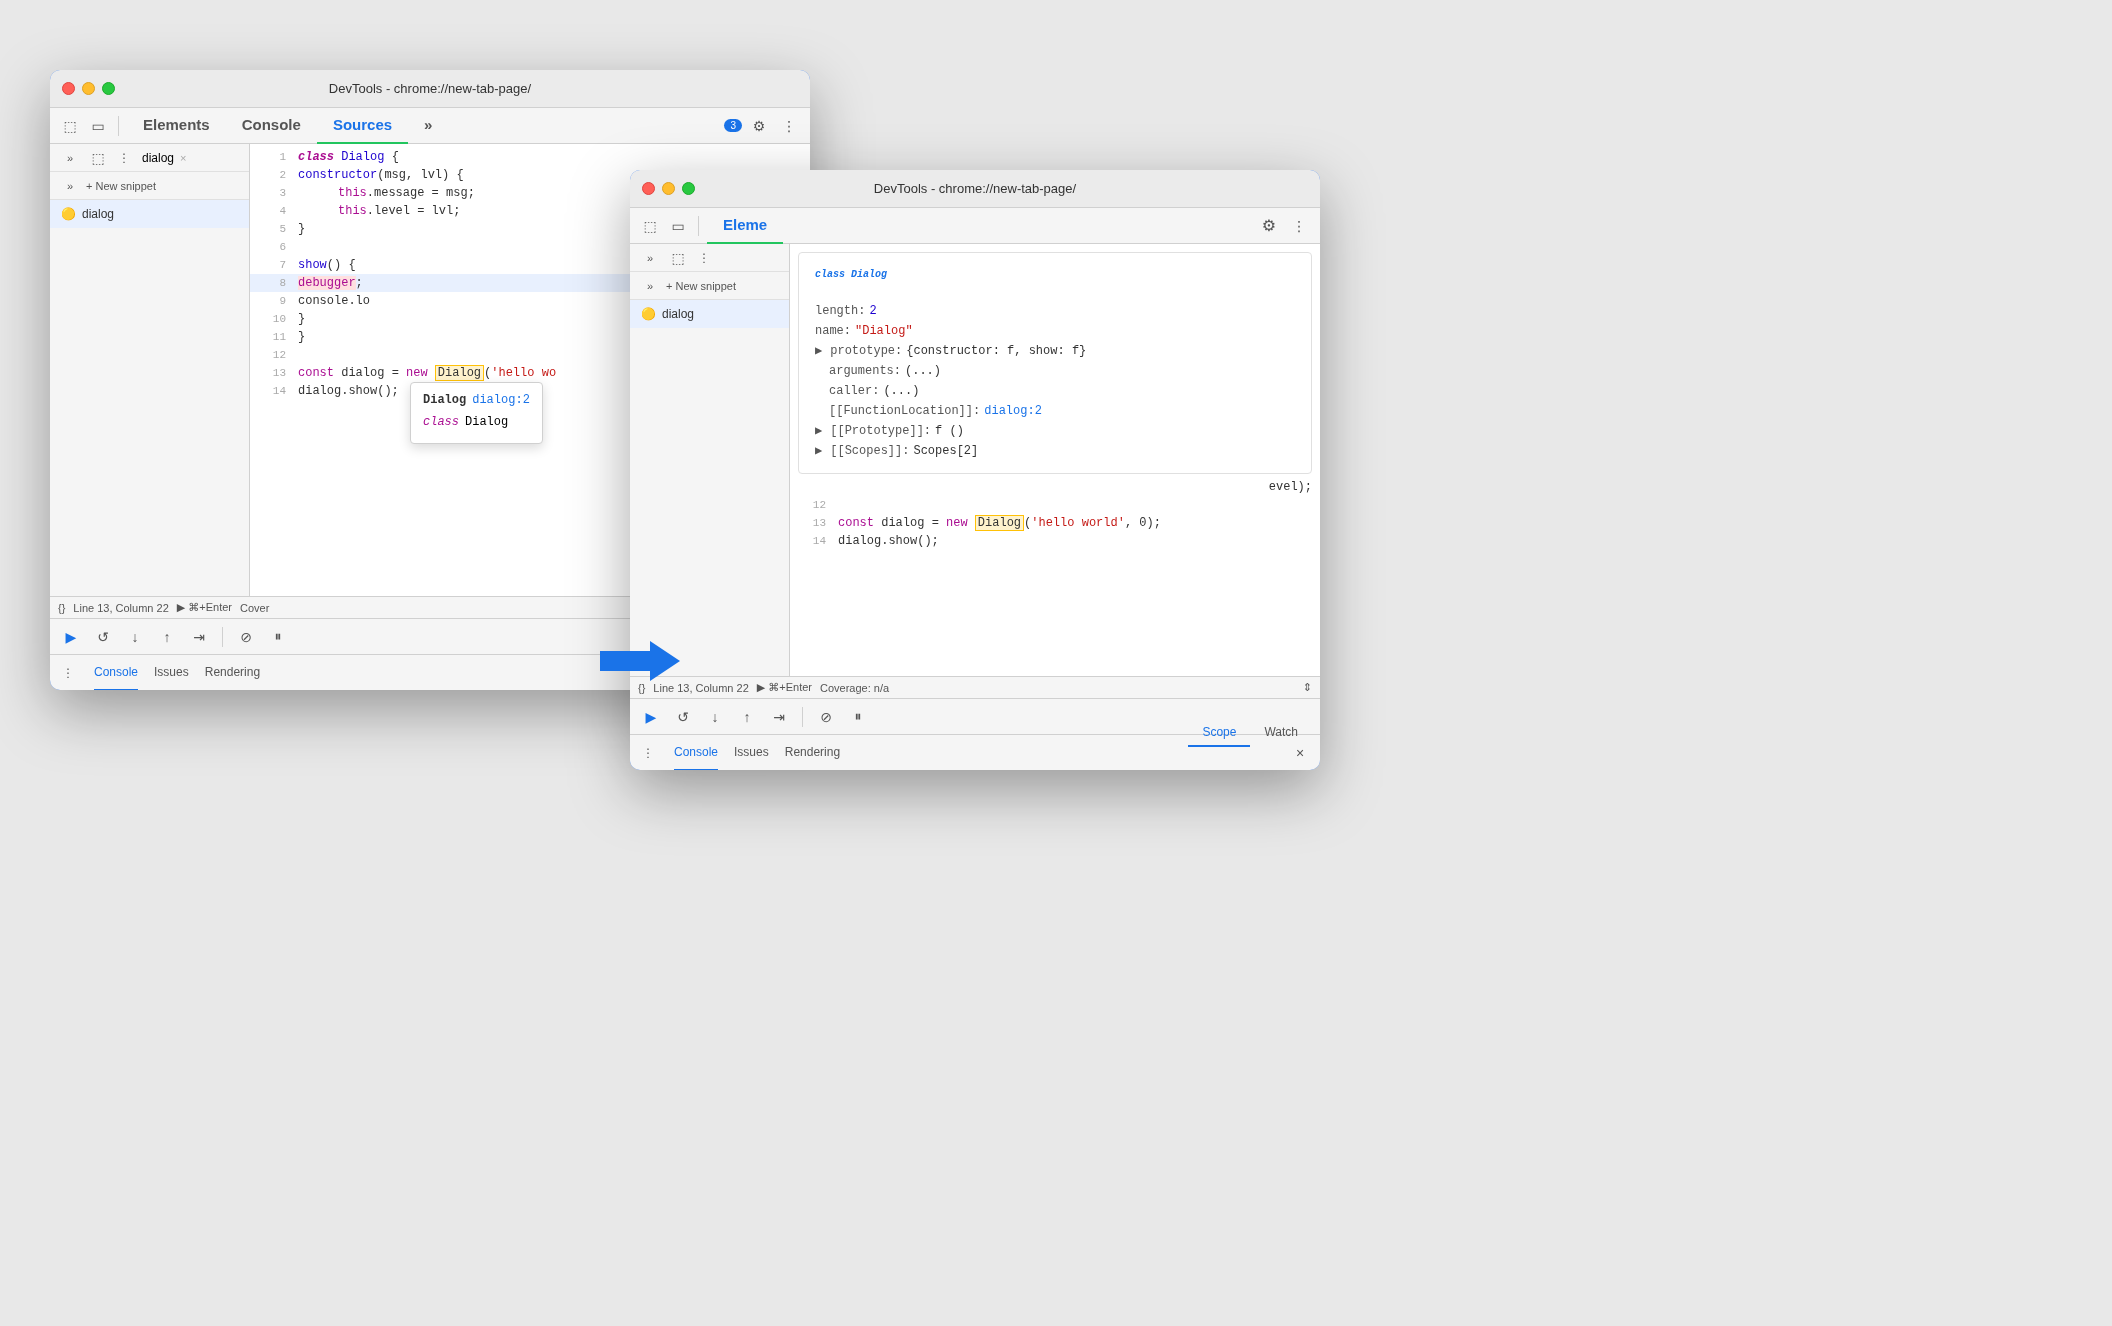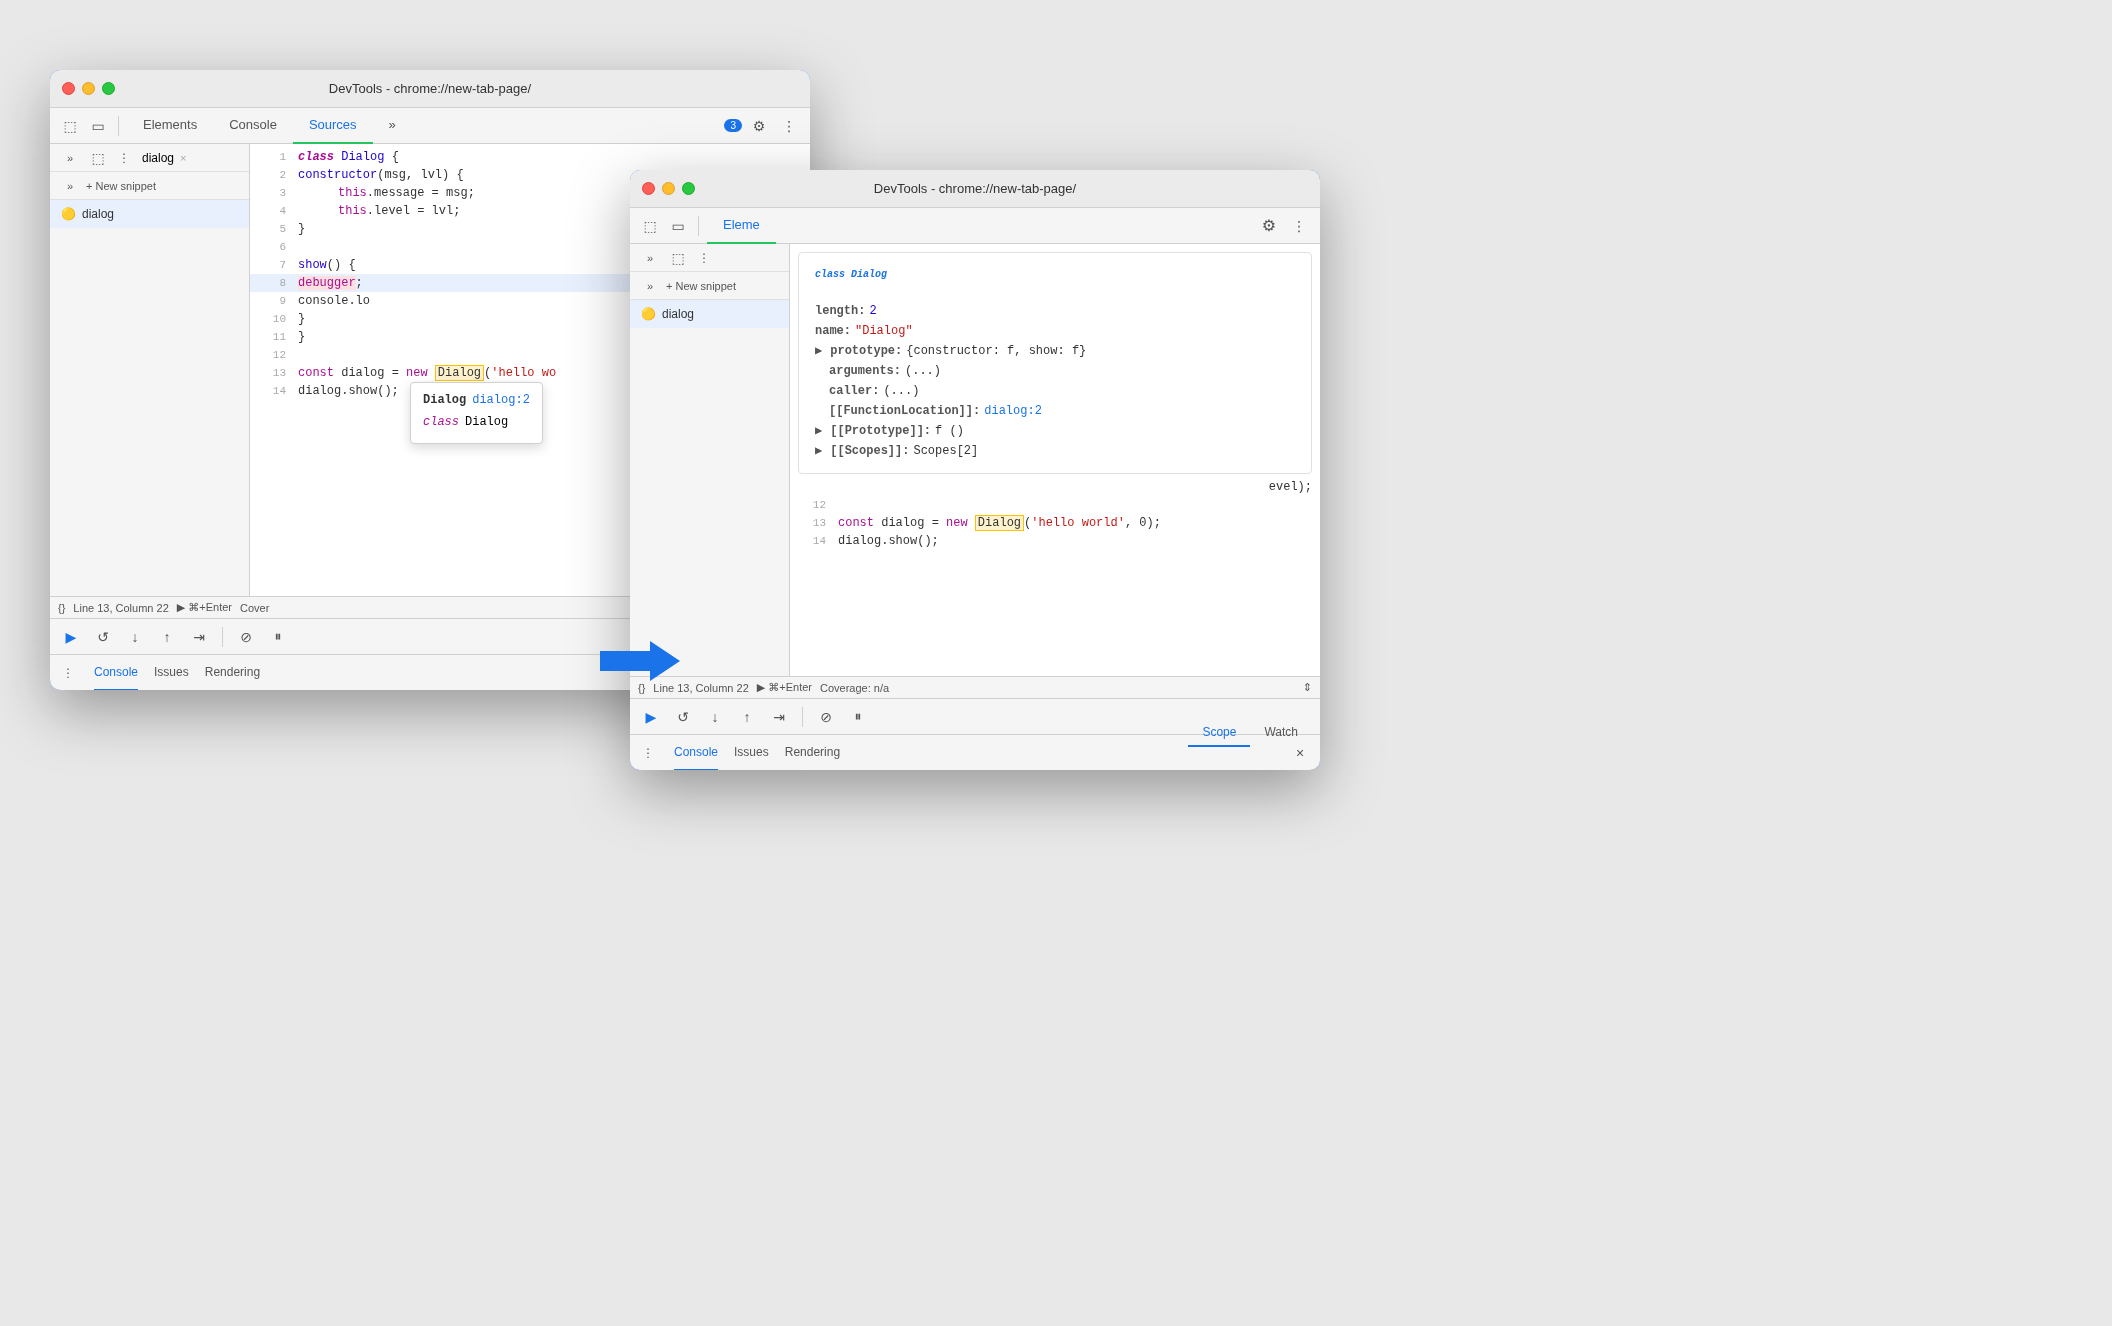--- a/index.html
+++ b/index.html
@@ -100,25 +100,26 @@
       display: flex;
       align-items: center;
       gap: 0;
     }
 
     .tab {
       padding: 0 16px;
       height: 36px;
       display: flex;
       align-items: center;
-      font-size: 13px;
+      font-size: 15px;
       color: #555;
       cursor: pointer;
       border-bottom: 2px solid transparent;
       white-space: nowrap;
+      font-weight: bold;
     }
 
     .tab.active {
       color: #1a73e8;
       border-bottom: 2px solid #22c55e;
     }
 
     .tab-badge {
       background: #1a73e8;
       color: white;
@@ -367,21 +368,21 @@
 
     .obj-class-name {
       font-weight: bold;
       font-style: italic;
       color: #1a73e8;
       font-size: 10px;
       margin-bottom: 16px;
     }
 
     .obj-prop { display: flex; gap: 4px; }
-    .obj-key { color: #555; font-weight: bold; }
+    .obj-key { color: #555; }
     .obj-val-num { color: #1c00cf; }
     .obj-val-str { color: #c41a16; }
     .obj-val-obj { color: #333; }
     .obj-link { color: #1a73e8; text-decoration: none; }
     .expand-arrow { color: #555; margin-right: 4px; cursor: pointer; }
 
     .separator {
       width: 1px;
       height: 20px;
       background: #d0d0d0;

